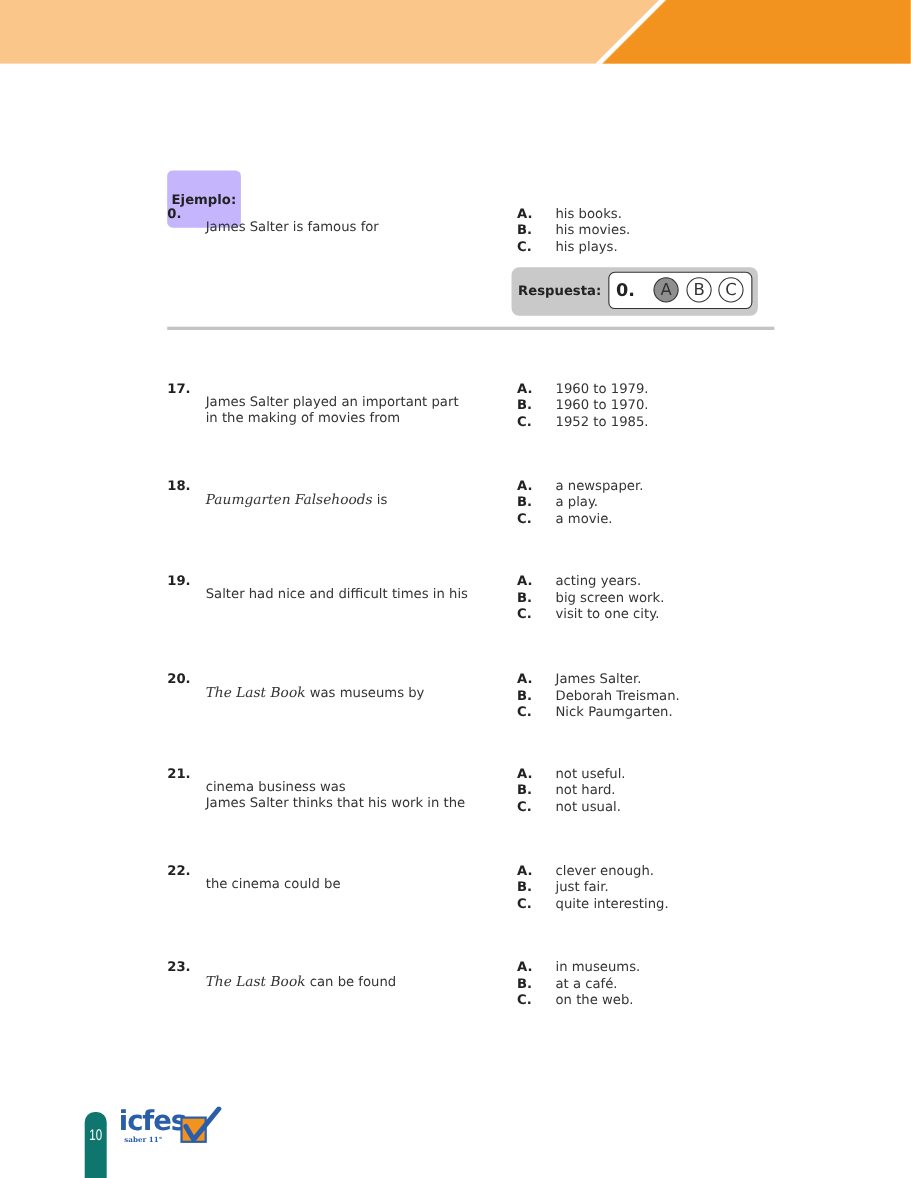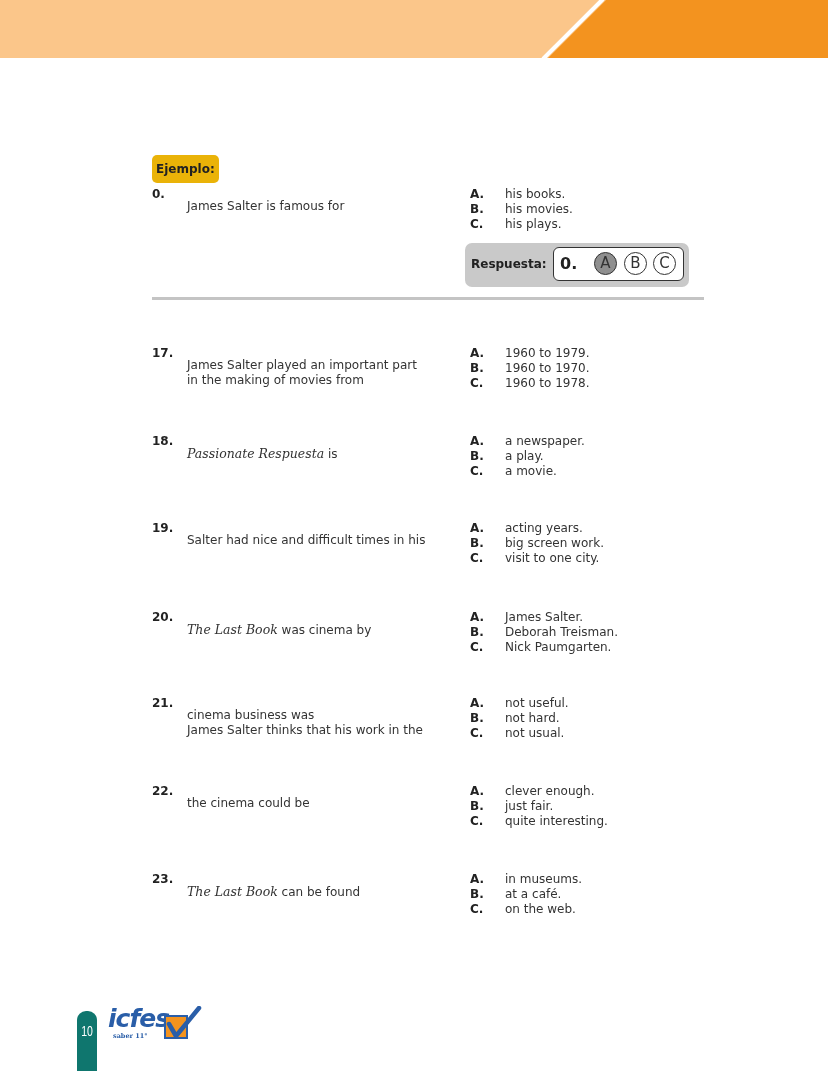--- a/index.html
+++ b/index.html
@@ -5,21 +5,21 @@
   html, body { margin: 0; padding: 0; }
   body {
     width: 828px; height: 1071px; position: relative; overflow: hidden;
     background: #ffffff; font-family: "DejaVu Sans", sans-serif; color: #2b2b2b;
   }
   .banner { position: absolute; left: 0; top: 0; width: 828px; height: 58px; }
   .banner svg { display: block; }
 
   .ejemplo-badge {
     position: absolute; left: 152px; top: 155px; height: 20px; line-height: 20px;
-    padding: 4px 4px; background: #eab308; border-radius: 5px;
+    padding: 16px 4px; background: #c4b5fd; border-radius: 5px;
     font-size: 12px; font-weight: bold; color: #222;
   }
 
   .q { position: absolute; left: 152px; width: 560px; font-size: 12px; line-height: 15px; }
   .q-num { position: absolute; left: 0; top: 0; font-weight: bold; color: #222; }
   .q-stem { position: absolute; left: 35px; top: 0; width: 240px; color: #333; margin-top: 12px; }
   .q-stem i { font-family: "DejaVu Serif", serif; font-style: italic; font-size: 12.5px; }
   .opts { position: absolute; left: 318px; top: 0; }
   .opt { position: relative; height: 15px; white-space: nowrap; }
   .opt-letter { position: absolute; left: 0; width: 20px; font-weight: bold; color: #222; }
@@ -54,21 +54,21 @@
     position: absolute; left: 77px; top: 1011px; width: 20px; height: 74px;
     background: #0f766e; border-radius: 9px 9px 0 0;
   }
   .page-num {
     position: absolute; left: 0; top: 12px; width: 20px; text-align: center;
     font-size: 14px; color: #fff; font-family: "Liberation Sans Narrow", "Liberation Sans", sans-serif;
     transform: scaleX(0.75);
   }
   .logo { position: absolute; left: 108px; top: 1004px; width: 95px; height: 40px; }
   .logo-word {
-    position: absolute; left: 0; top: 0; font-size: 25px; font-weight: bold; font-style: italic;
+    position: absolute; left: 0; top: 0; font-size: 25px; font-weight: bold; 
     color: #2a5ea8; letter-spacing: -1px; font-family: "DejaVu Sans", sans-serif;
   }
   .logo-sub {
     position: absolute; left: 5px; top: 28px; font-size: 6.5px; color: #2a5ea8;
     font-family: "DejaVu Serif", serif; font-weight: bold;
   }
   .logo-check { position: absolute; left: 55px; top: 2px; }
 </style>
 </head>
 <body>
@@ -124,28 +124,28 @@
     <div class="opt">
         <span class="opt-letter">A.</span>
         <span class="opt-text">1960 to 1979.</span>
       </div>
     <div class="opt">
         <span class="opt-letter">B.</span>
         <span class="opt-text">1960 to 1970.</span>
       </div>
     <div class="opt">
         <span class="opt-letter">C.</span>
-        <span class="opt-text">1960 to 1978.</span>
+        <span class="opt-text">1952 to 1985.</span>
       </div>
   </div>
 </div>
 
 <div class="q" style="top:434px;">
   <span class="q-num">18.</span>
-  <div class="q-stem"><i>Passionate Respuesta</i><span> is</span></div>
+  <div class="q-stem"><i>Paumgarten Falsehoods</i><span> is</span></div>
   <div class="opts">
     <div class="opt">
         <span class="opt-letter">A.</span>
         <span class="opt-text">a newspaper.</span>
       </div>
     <div class="opt">
         <span class="opt-letter">B.</span>
         <span class="opt-text">a play.</span>
       </div>
     <div class="opt">
@@ -171,21 +171,21 @@
       </div>
     <div class="opt">
         <span class="opt-letter">C.</span>
         <span class="opt-text">visit to one city.</span>
       </div>
   </div>
 </div>
 
 <div class="q" style="top:610px;">
   <span class="q-num">20.</span>
-  <div class="q-stem"><i>The Last Book</i><span> was cinema by</span></div>
+  <div class="q-stem"><i>The Last Book</i><span> was museums by</span></div>
   <div class="opts">
     <div class="opt">
         <span class="opt-letter">A.</span>
         <span class="opt-text">James Salter.</span>
       </div>
     <div class="opt">
         <span class="opt-letter">B.</span>
         <span class="opt-text">Deborah Treisman.</span>
       </div>
     <div class="opt">

